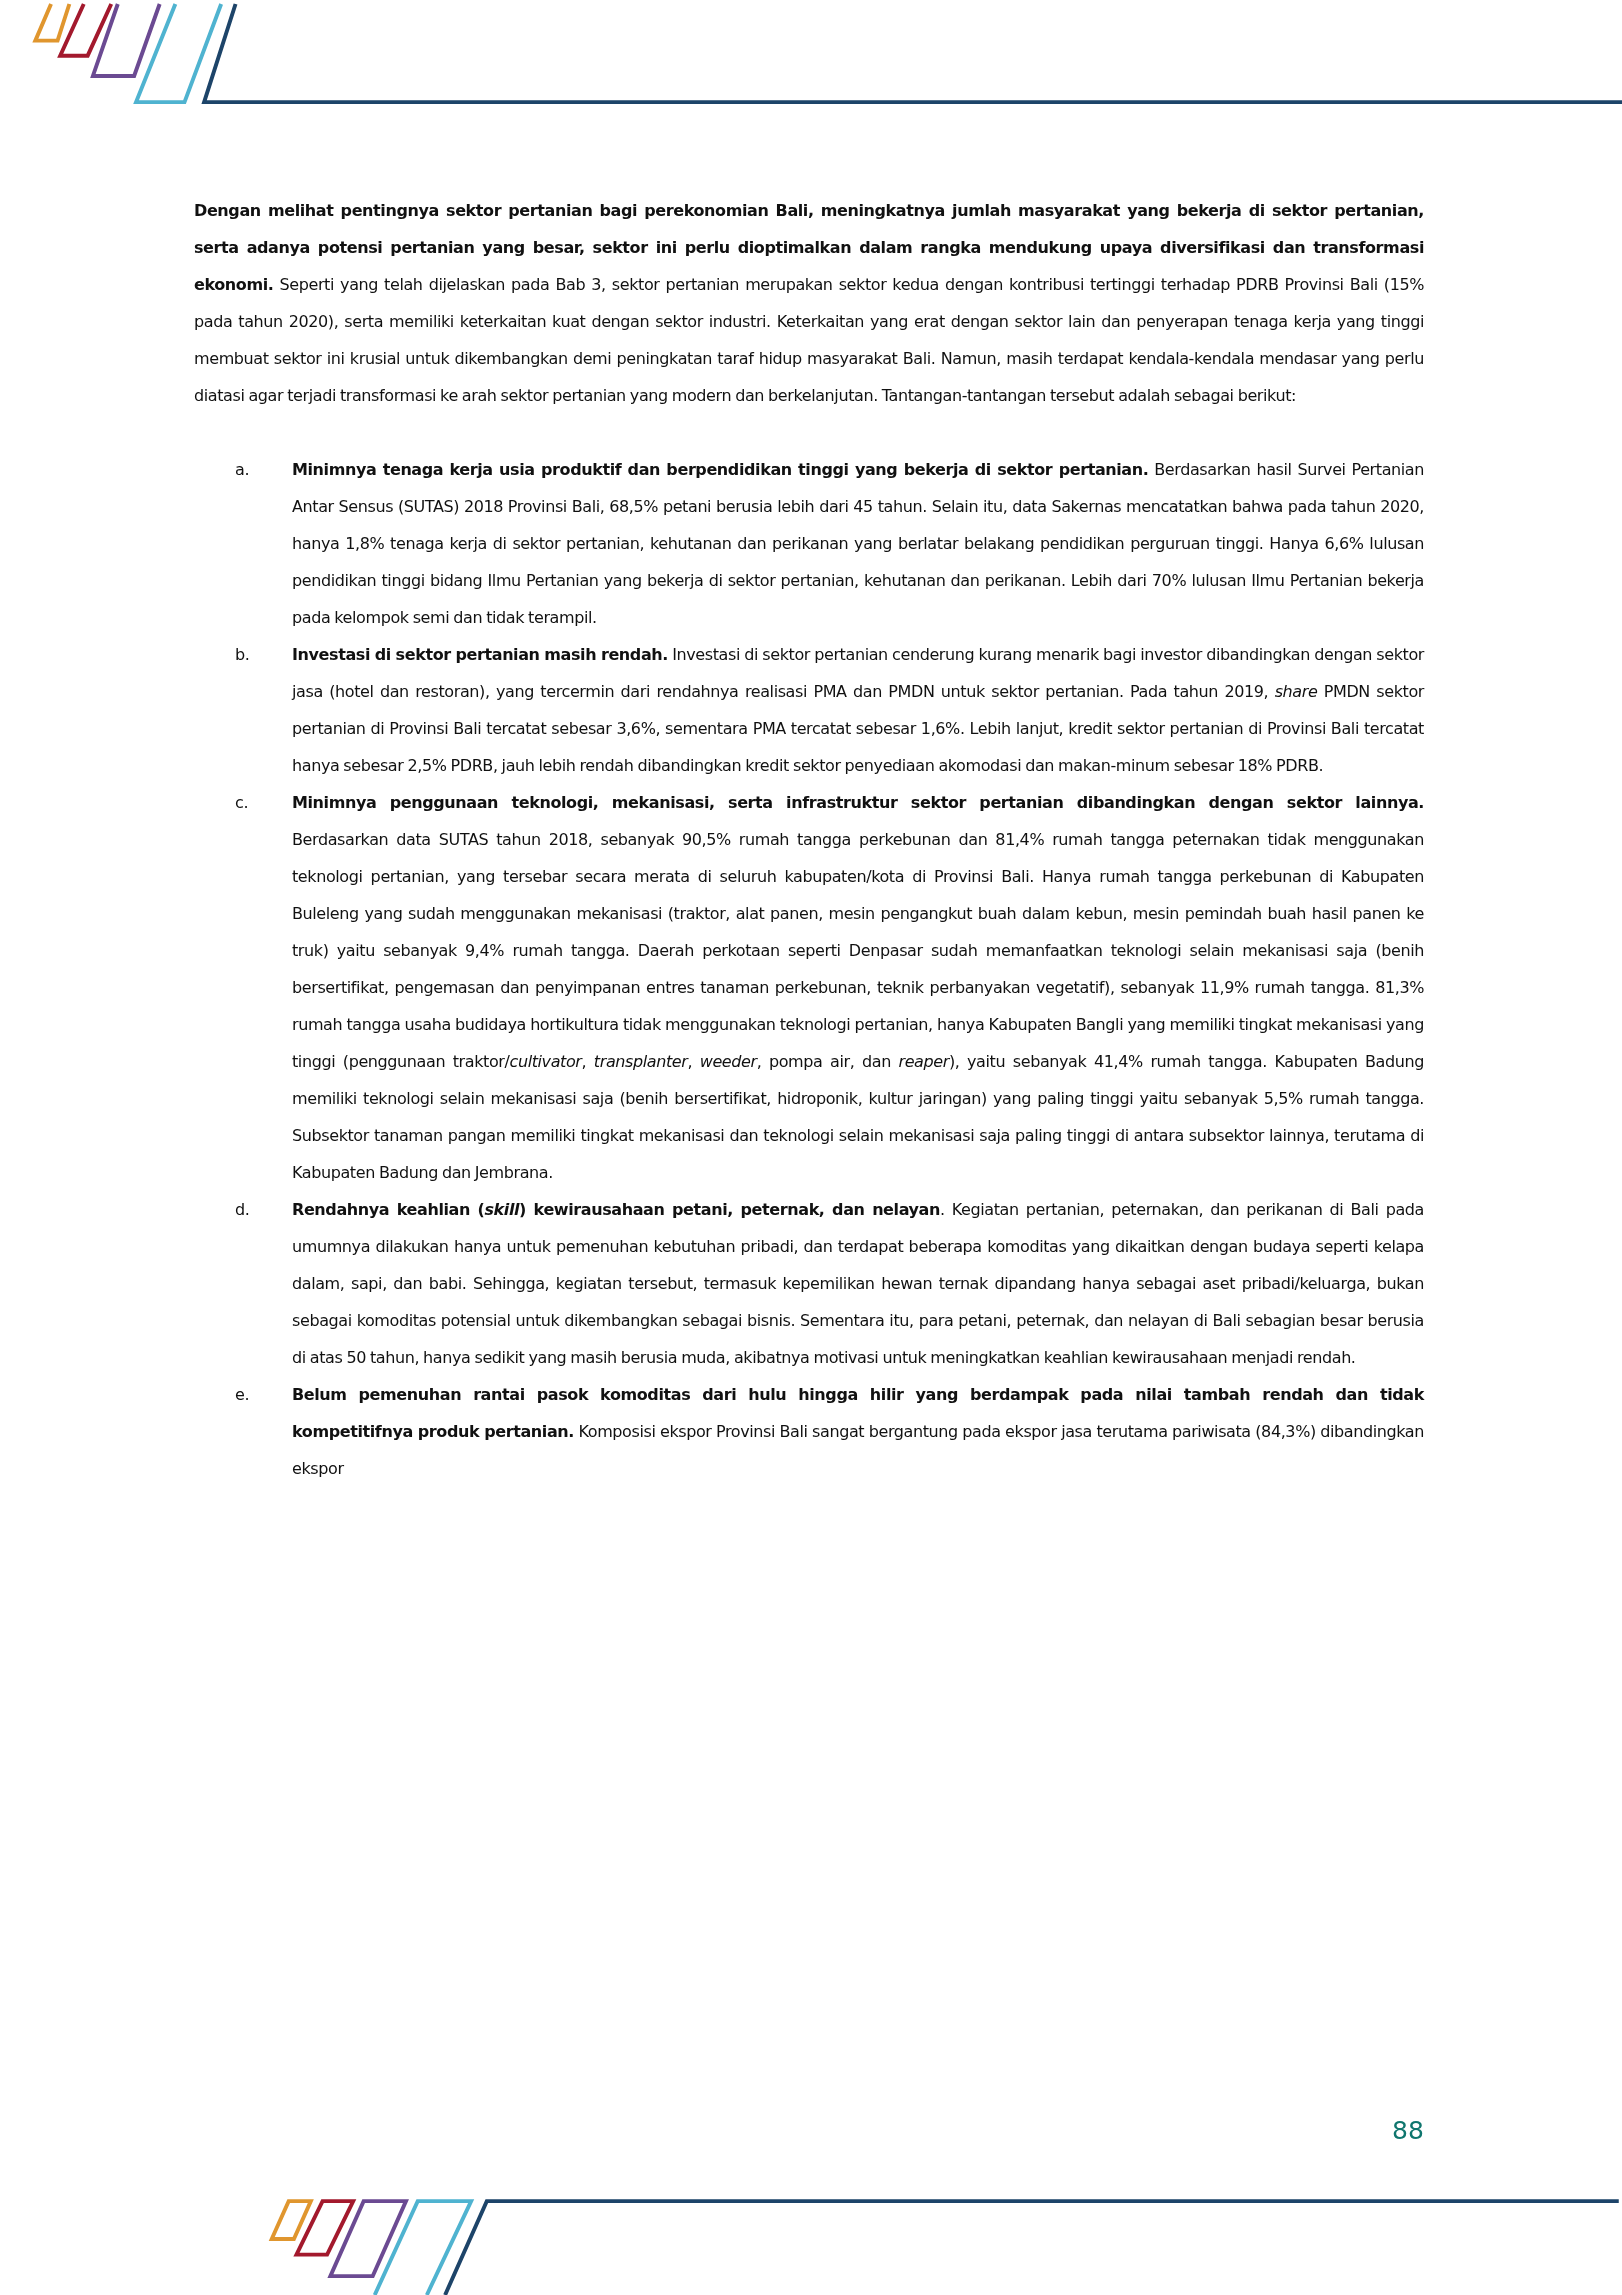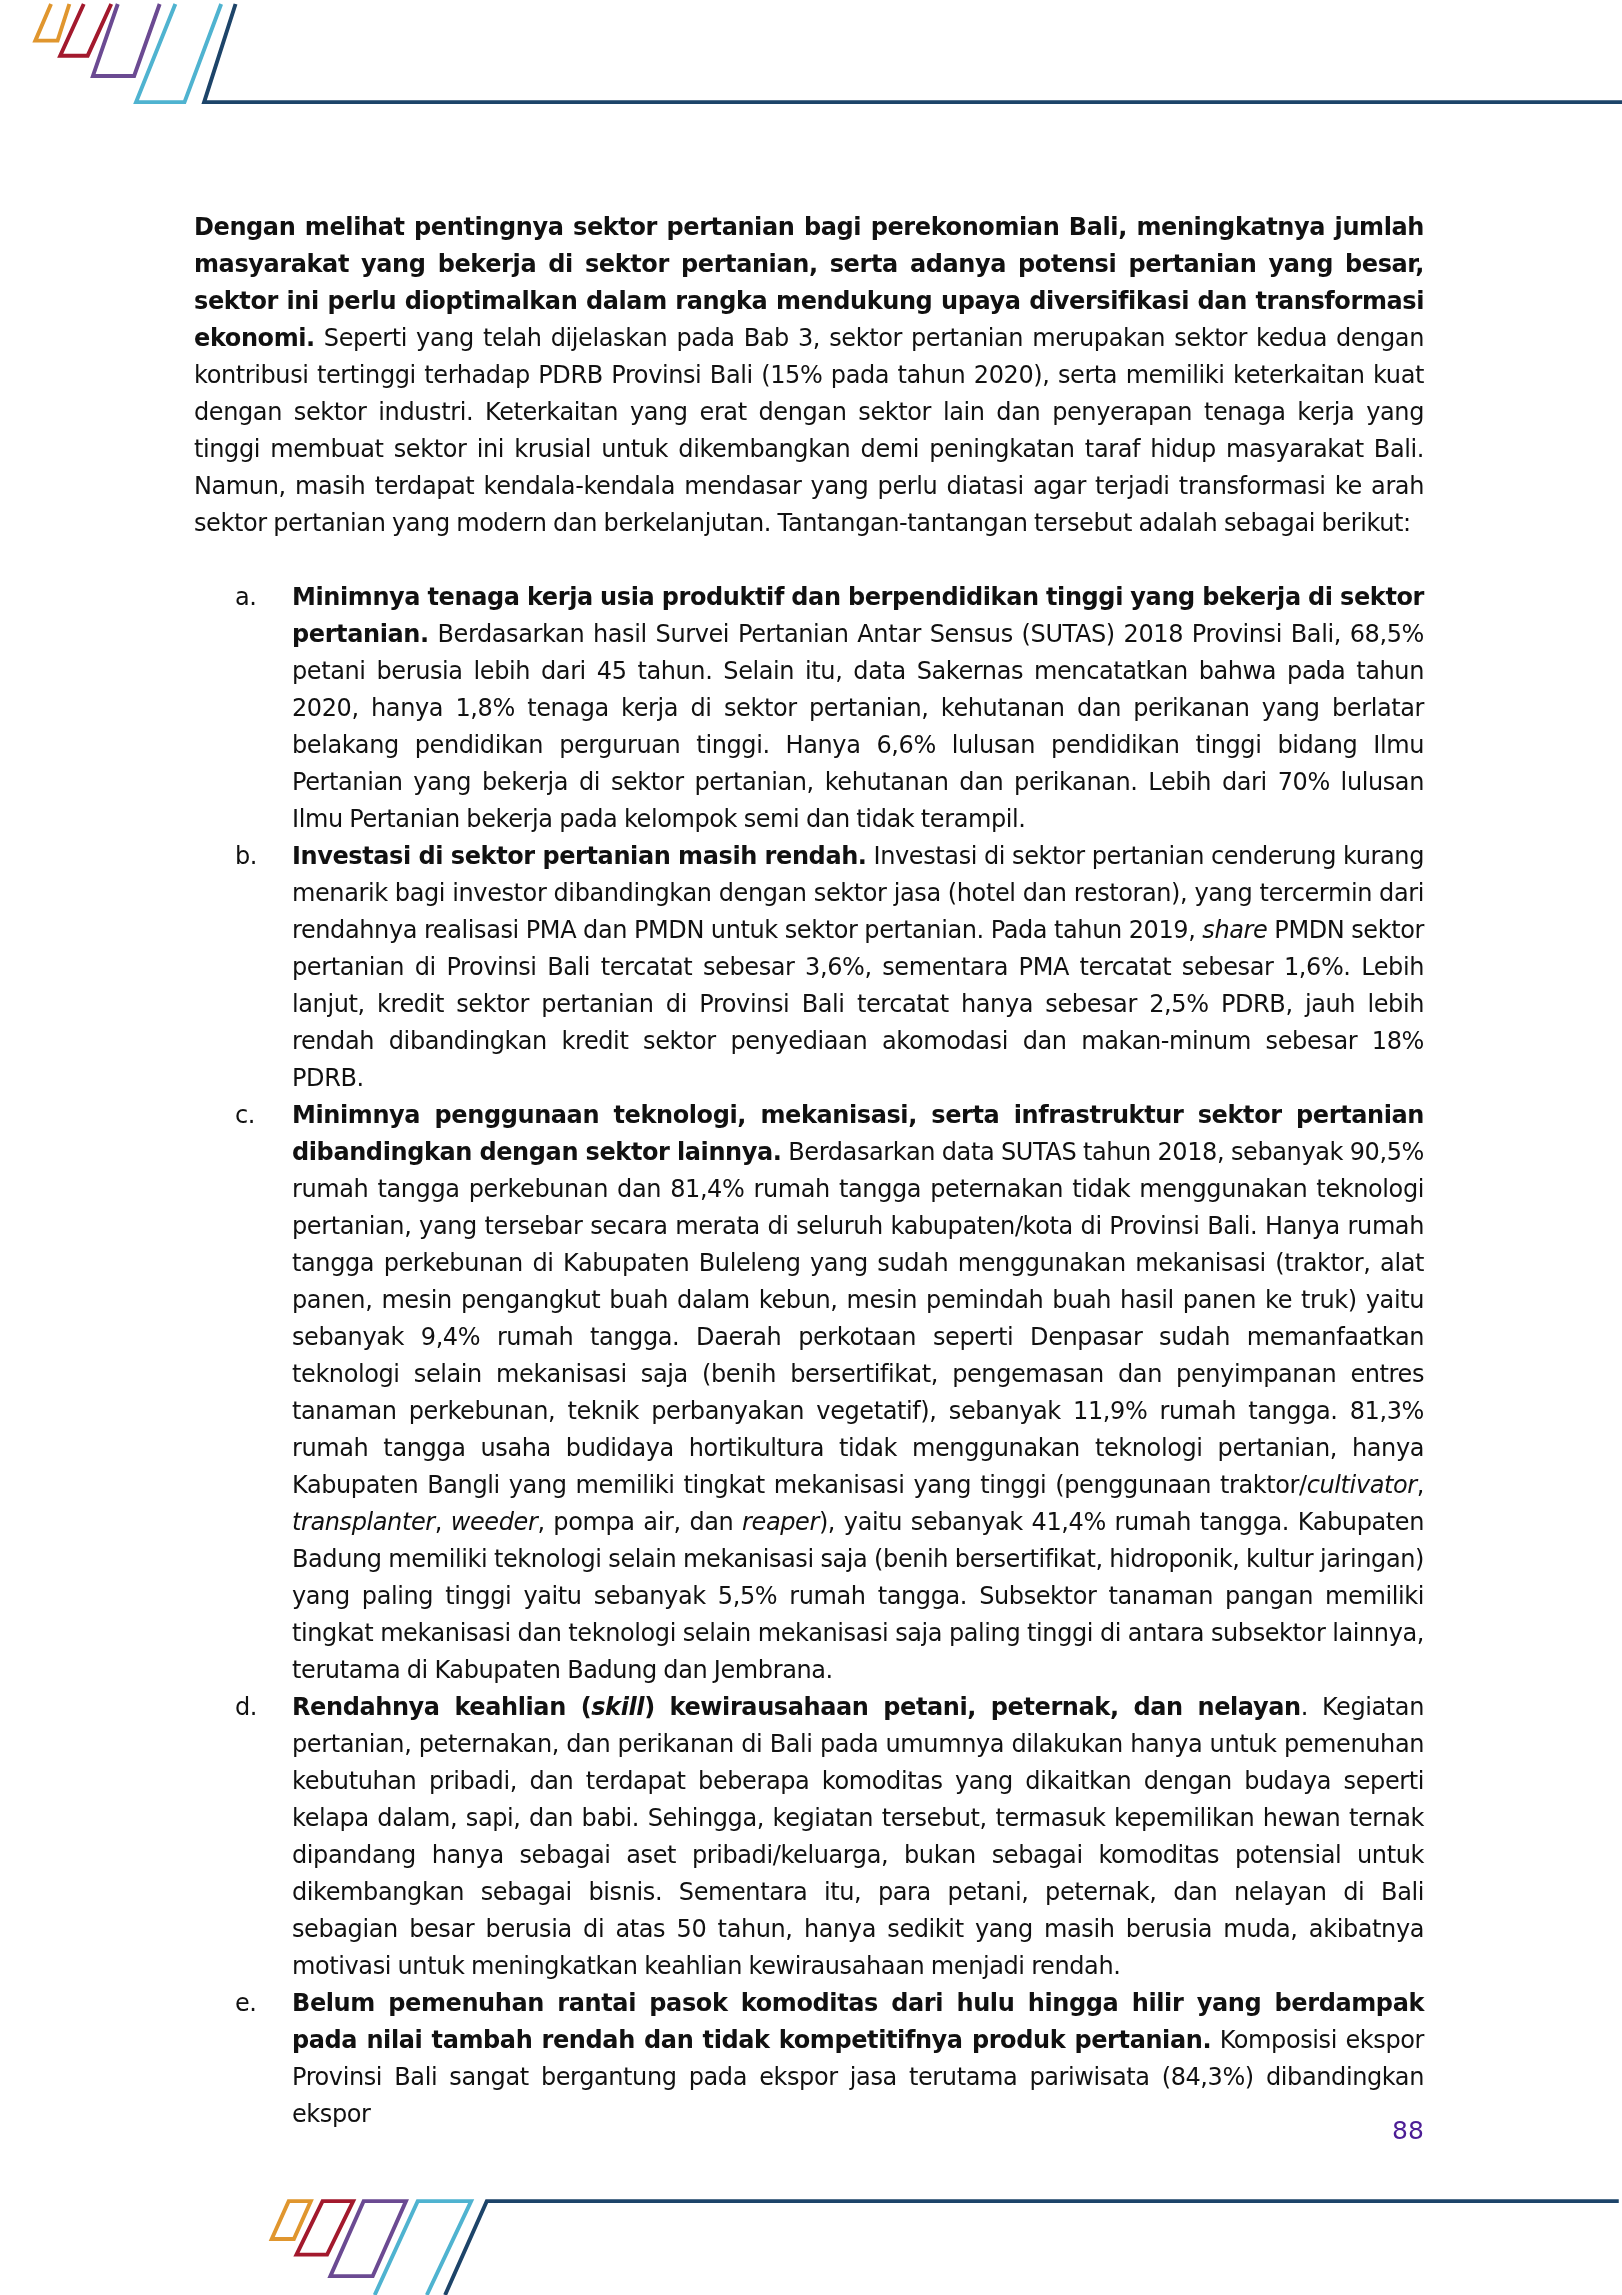--- a/index.html
+++ b/index.html
@@ -1,31 +1,31 @@
 <!DOCTYPE html>
 <html style="font-size:10.5px"><head>
 <meta charset="utf-8">
 <style>
   html, body { margin: 0; padding: 0; background: #ffffff; }
   body { width: 1622px; height: 2295px; position: relative; overflow: hidden;
          font-family: "DejaVu Sans", "Liberation Sans", sans-serif; color: #111111; }
   .deco { position: absolute; left: 0; width: 1622px; }
   .deco-top { top: 0; height: 131px; }
   .deco-bottom { top: 2179px; height: 116px; }
-  .content { position: absolute; left: 194px; top: 209px; width: 1230px;
-             font-size: 24px; line-height: 37px; letter-spacing: -0.4px;
+  .content { position: absolute; left: 194px; top: 192px; width: 1230px;
+             font-size: 16px; line-height: 37px; letter-spacing: -0.4px;
              word-spacing: -0.7px; }
   .content p { margin: 0; text-align: justify; }
   .content b { font-weight: bold; }
   .intro { margin-bottom: 37px !important; }
   ol.challenges { list-style: none; margin: 0; padding: 0; }
   ol.challenges li { position: relative; padding-left: 98px; text-align: justify; }
   ol.challenges li .marker { position: absolute; left: 41px; top: 0; }
   .page-number { position: absolute; left: 1392px; top: 2116px; font-size: 25px;
-                 font-family: "DejaVu Sans", sans-serif; color: #4c1d95; text-align: right; }
+                 font-family: "DejaVu Sans", sans-serif; color: #0f766e; text-align: right; }
   i { font-style: italic; }
 </style>
 </head>
 <body>
 
 <svg class="deco deco-top" viewBox="0 0 2479 200" xmlns="http://www.w3.org/2000/svg">
   <g fill="none" stroke-width="6" stroke-linejoin="miter">
     <polyline class="c-orange" points="78,6 54,62 88,62 106,6" stroke="#e0962e"></polyline>
     <polyline class="c-red" points="128,6 92,85 134,85 170,6" stroke="#a3192d"></polyline>
     <polyline class="c-purple" points="180,6 142,116 205,116 244,6" stroke="#6b4a92"></polyline>

